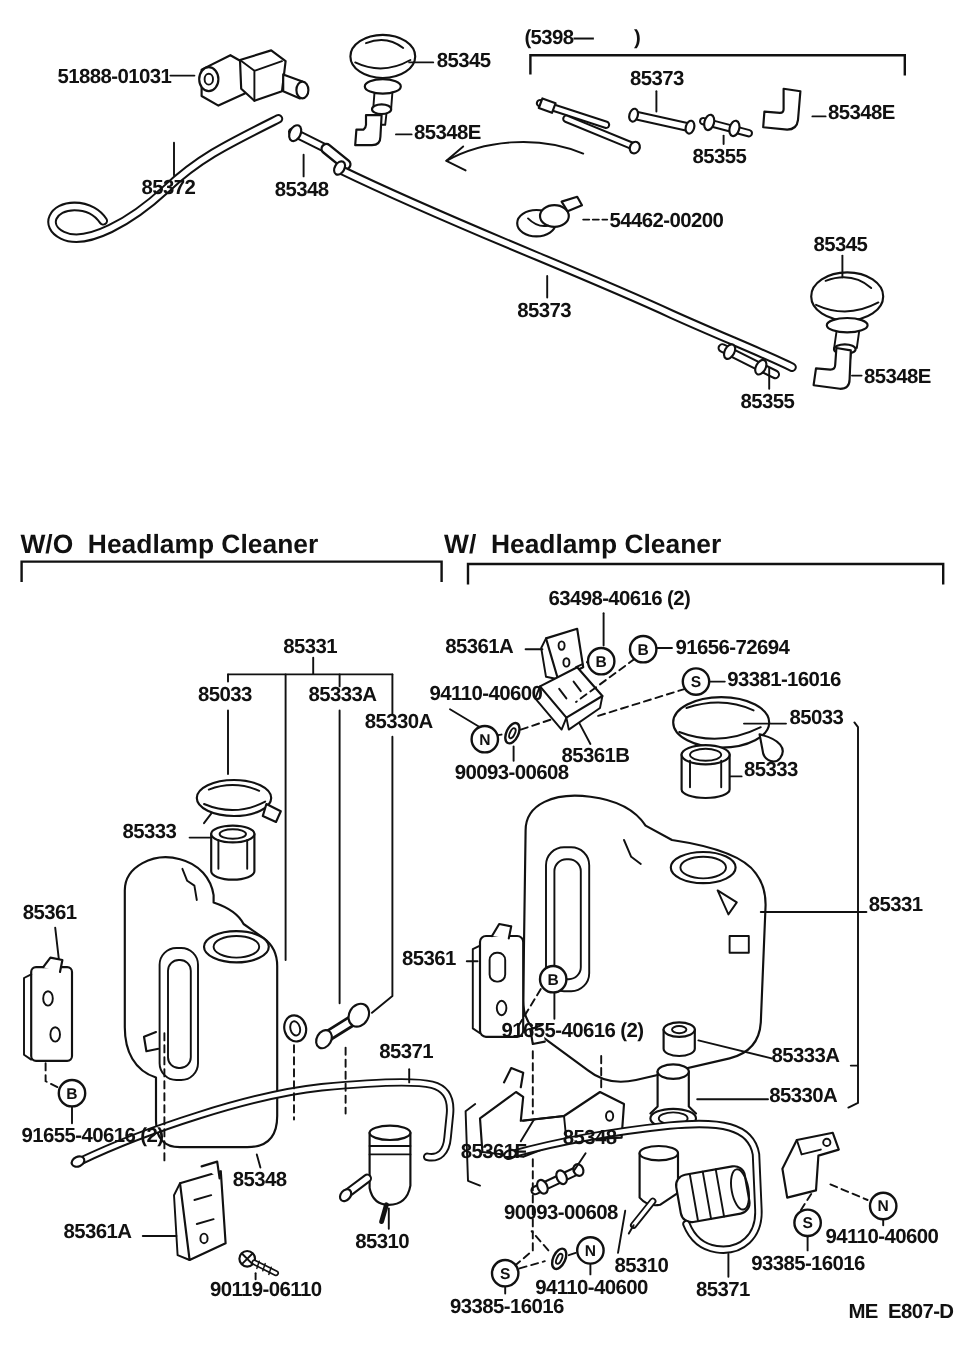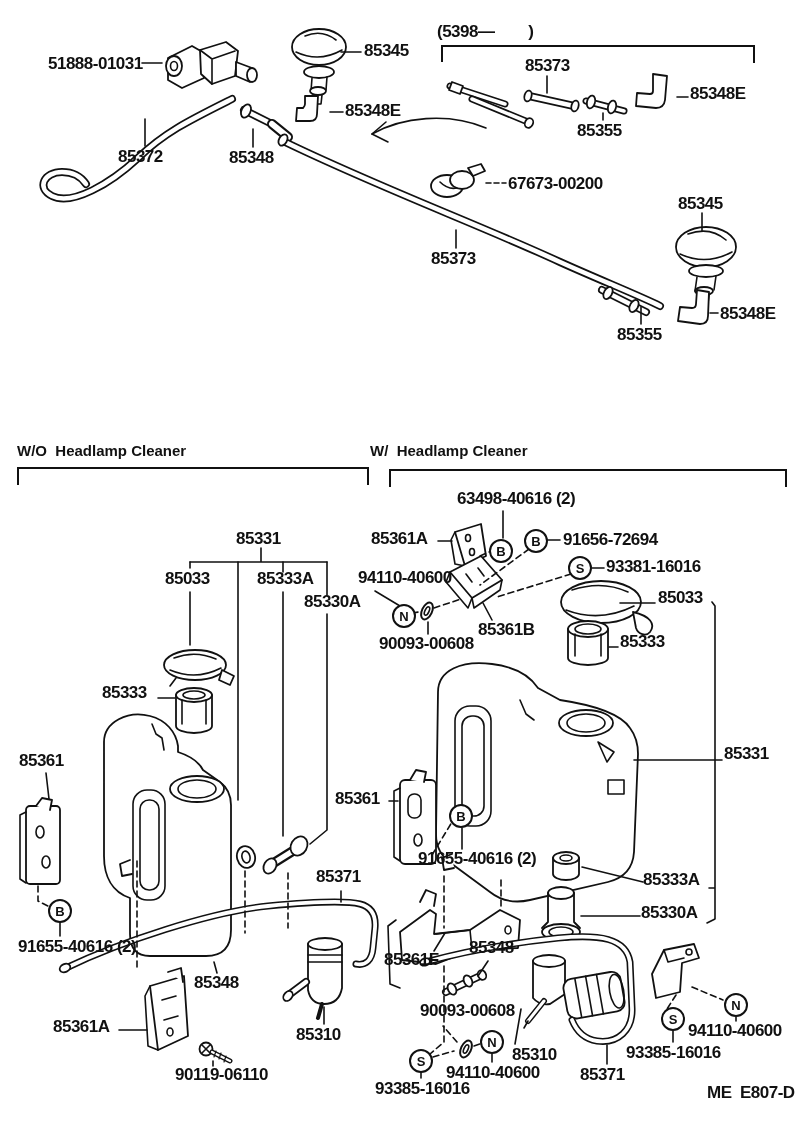--- a/index.html
+++ b/index.html
@@ -1,21 +1,21 @@
 <!DOCTYPE html>
 <html><head>
 <meta charset="utf-8">
 <style>
   html,body{margin:0;padding:0;background:#fff;}
   .canvas{position:relative;width:800px;height:1130px;background:#fff;overflow:hidden;
           font-family:"Liberation Sans",sans-serif;}
   .canvas svg{position:absolute;left:0;top:0;}
   .lbl{position:absolute;font-weight:700;font-size:17px;letter-spacing:-0.5px;
        color:#111;white-space:pre;line-height:1;}
-  .hdr{font-size:15px;letter-spacing:0;}
+  .hdr{font-size:22px;letter-spacing:0;}
   .ln2{stroke:#111;fill:none;stroke-width:2;stroke-linecap:square;}
   .dash{stroke:#111;fill:none;stroke-width:1.6;stroke-dasharray:6 4;stroke-linecap:round;}
   .part{stroke:#111;fill:#fff;stroke-width:1.8;stroke-linecap:round;stroke-linejoin:round;}
   .pline{stroke:#111;fill:none;stroke-width:1.6;stroke-linecap:round;stroke-linejoin:round;}
   .tubeo{stroke:#111;fill:none;stroke-width:8;stroke-linecap:round;}
   .tubei{stroke:#fff;fill:none;stroke-width:4.6;stroke-linecap:round;}
   .fast{stroke:#111;fill:#fff;stroke-width:2;}
   .fletter{font-family:"Liberation Sans",sans-serif;font-size:13px;font-weight:700;fill:#111;}
 </style>
 </head>
@@ -427,21 +427,21 @@
 
   <span class="lbl" style="left:48px;top:55px">51888-01031</span>
   <span class="lbl" style="left:364px;top:42px">85345</span>
   <span class="lbl" style="left:345px;top:102px">85348E</span>
   <span class="lbl" style="left:118px;top:148px">85372</span>
   <span class="lbl" style="left:229px;top:149px">85348</span>
   <span class="lbl" style="left:437px;top:23px">(5398—        )</span>
   <span class="lbl" style="left:525px;top:57px">85373</span>
   <span class="lbl" style="left:690px;top:85px">85348E</span>
   <span class="lbl" style="left:577px;top:122px">85355</span>
-  <span class="lbl" style="left:508px;top:175px">67673-00200</span>
+  <span class="lbl" style="left:508px;top:175px">54462-00200</span>
   <span class="lbl" style="left:678px;top:195px">85345</span>
   <span class="lbl" style="left:431px;top:250px">85373</span>
   <span class="lbl" style="left:617px;top:326px">85355</span>
   <span class="lbl" style="left:720px;top:305px">85348E</span>
 
   <span class="lbl hdr" style="left:17px;top:443px">W/O  Headlamp Cleaner</span>
   <span class="lbl hdr" style="left:370px;top:443px">W/  Headlamp Cleaner</span>
 
   <span class="lbl" style="left:236px;top:530px">85331</span>
   <span class="lbl" style="left:165px;top:570px">85033</span>
@@ -457,21 +457,21 @@
   <span class="lbl" style="left:316px;top:868px">85371</span>
 
   <span class="lbl" style="left:335px;top:790px">85361</span>
   <span class="lbl" style="left:457px;top:490px">63498-40616 (2)</span>
   <span class="lbl" style="left:371px;top:530px">85361A</span>
   <span class="lbl" style="left:563px;top:531px">91656-72694</span>
   <span class="lbl" style="left:606px;top:558px">93381-16016</span>
   <span class="lbl" style="left:358px;top:569px">94110-40600</span>
   <span class="lbl" style="left:658px;top:589px">85033</span>
   <span class="lbl" style="left:379px;top:635px">90093-00608</span>
-  <span class="lbl" style="left:478px;top:621px">85361B</span>
+  <span class="lbl" style="left:468px;top:621px">85361B</span>
   <span class="lbl" style="left:620px;top:633px">85333</span>
   <span class="lbl" style="left:724px;top:745px">85331</span>
   <span class="lbl" style="left:418px;top:850px">91655-40616 (2)</span>
   <span class="lbl" style="left:643px;top:871px">85333A</span>
   <span class="lbl" style="left:641px;top:904px">85330A</span>
   <span class="lbl" style="left:384px;top:951px">85361F</span>
   <span class="lbl" style="left:469px;top:939px">85348</span>
   <span class="lbl" style="left:420px;top:1002px">90093-00608</span>
   <span class="lbl" style="left:512px;top:1046px">85310</span>
   <span class="lbl" style="left:446px;top:1064px">94110-40600</span>

